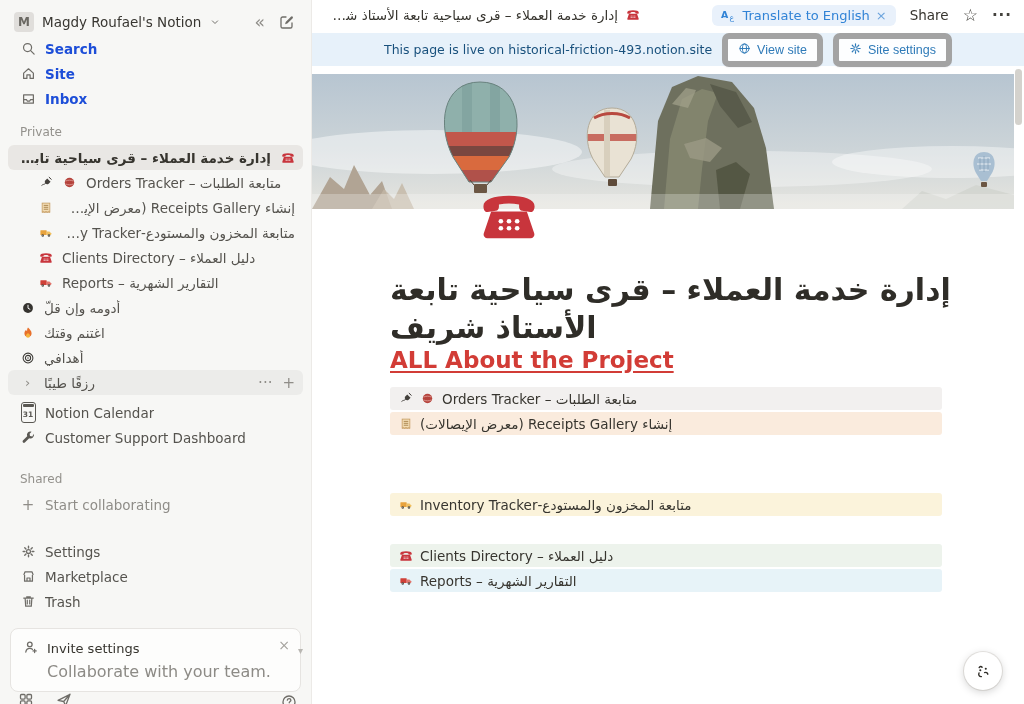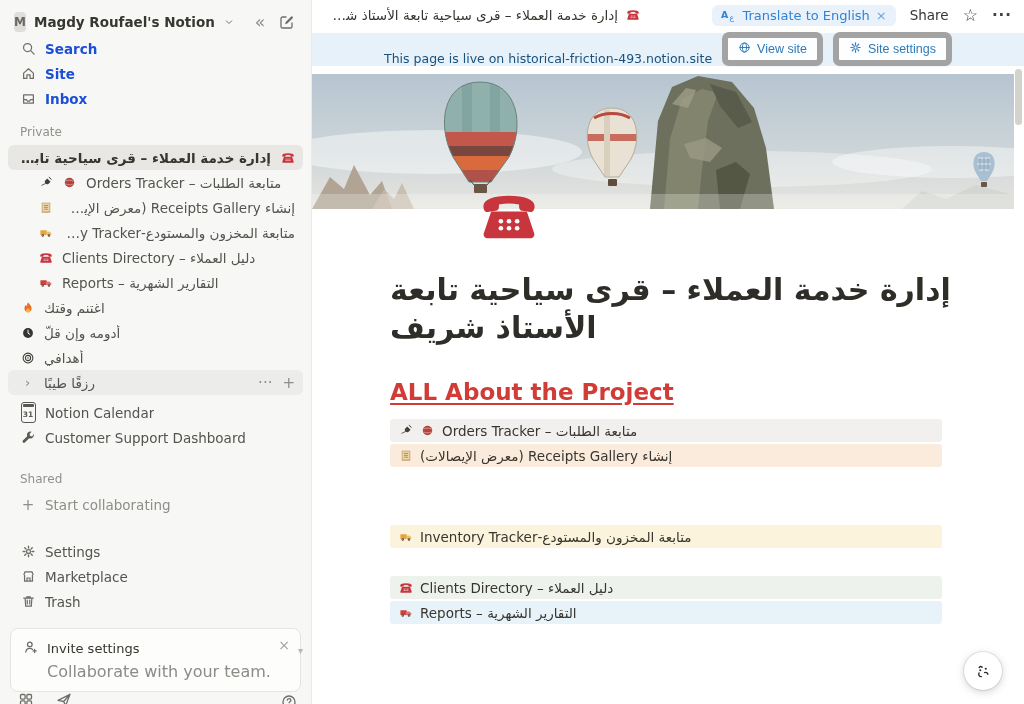--- a/index.html
+++ b/index.html
@@ -3,21 +3,21 @@
 <meta charset="utf-8">
 <style>
   *{box-sizing:border-box;margin:0;padding:0}
   html,body{width:1024px;height:704px;overflow:hidden}
   body{font-family:"DejaVu Sans",sans-serif;font-size:14px;color:#37352f;background:#fff}
   .app{display:flex;width:1024px;height:704px}
   
   .sidebar{width:312px;flex-shrink:0;background:#f7f7f5;border-right:1px solid #eceae7;position:relative;padding:8px 8px 0 8px;overflow:hidden}
   .wsrow{display:flex;align-items:center;gap:8px;padding:4px 6px;border-radius:6px}
   .wsavatar{width:20px;height:20px;border-radius:4px;background:#e0dedb;color:#6b6963;font-size:12px;font-weight:bold;display:flex;align-items:center;justify-content:center}
-  .wsname{font-size:13.5px;font-weight:bold;color:#383631;white-space:nowrap}
+  .wsname{font-size:13.5px;font-weight:normal;color:#383631;white-space:nowrap}
   .wschev{color:#8f8d88;display:flex}
   .wsspace{flex:1}
   .collapse{color:#8f8d88;font-size:17px;line-height:1;padding:0 4px;cursor:pointer}
   .compose{display:flex;padding:2px;cursor:pointer}
   .srow{display:flex;align-items:center;gap:9px;height:25px;padding:0 8px 0 12px;border-radius:6px;color:#55534e;font-size:13.5px;cursor:pointer;white-space:nowrap}
   .srow.navb{font-weight:bold;color:#1d4ed8}
   .srow .lbl{overflow:hidden;text-overflow:ellipsis}
   .srow.sel{background:#e9e7e4;color:#37352f;font-weight:bold}
   .srow.hov{background:#ececea}
   .srow.child{padding-left:30px}
@@ -39,30 +39,30 @@
   .main{flex:1;min-width:0;display:flex;flex-direction:column;position:relative;background:#fff}
   .topbar{height:30px;display:flex;align-items:center;padding:0 12px 0 14px;gap:6px}
   .crumb{display:flex;align-items:center;gap:7px;direction:rtl}
   .crumbtext{max-width:292px;overflow:hidden;text-overflow:ellipsis;white-space:nowrap;direction:rtl;font-size:13.5px;color:#37352f}
   .tbright{margin-left:auto;display:flex;align-items:center;gap:14px}
   .translatepill{display:flex;align-items:center;gap:6px;background:#e9f1fb;border-radius:6px;padding:3px 9px;color:#3183d6;font-size:13px;cursor:pointer}
   .translatepill .x{font-size:13px;color:#6ba3dd}
   .sharebtn{font-size:13.5px;color:#37352f;cursor:pointer}
   .starbtn{font-size:17px;color:#44423d;cursor:pointer;line-height:1}
   .morebtn{font-size:15px;font-weight:bold;color:#44423d;letter-spacing:1px;cursor:pointer}
-  .banner{margin-top:3px;background:#e7f1fa;height:33px;display:flex;align-items:flex-end;justify-content:center;gap:10px}
+  .banner{margin-top:3px;background:#e7f1fa;height:33px;display:flex;align-items:center;justify-content:center;gap:10px}
   .bannertext{font-size:12.5px;color:#19517d}
   .bbtn{display:flex;align-items:center;gap:6px;background:#fdfeff;border:6px solid #a3a3a3;border-radius:7px;padding:3px 10px;color:#2e7ab8;font-size:12.5px;cursor:pointer;box-shadow:0 1px 1px rgba(60,90,120,.06)}
   .scrollarea{flex:1;position:relative;overflow:hidden}
   .cover{height:135px;margin:8px 10px 0 0;position:relative;overflow:hidden;cursor:pointer}
   .cover svg{display:block;width:100%;height:135px}
   .pagebody{position:relative;padding:0 40px 0 78px}
   .pageicon{position:absolute;left:166px;top:-23px;width:62px;height:62px;cursor:pointer}
   .ptitle{padding-top:62px;font-size:30px;line-height:1.27;font-weight:bold;color:#2f2d28;max-width:575px;direction:rtl;text-align:left}
-  .pheading{margin-top:32px;font-size:23px;font-weight:bold;color:#d23c36;text-decoration:underline;text-underline-offset:3px;width:fit-content;cursor:pointer}
+  .pheading{font-size:23px;font-weight:bold;color:#d23c36;text-decoration:underline;text-underline-offset:3px;width:fit-content;cursor:pointer}
   .linklist{margin-top:14px;width:552px}
   .lrow{display:flex;align-items:center;gap:7px;height:23px;margin-bottom:2px;border-radius:3px;padding:0 8px;font-size:13.5px;cursor:pointer}
   .lrow .t{text-decoration:underline;text-underline-offset:2.5px;text-decoration-thickness:1px;color:#37352f;white-space:nowrap;overflow:hidden;text-overflow:ellipsis}
   .bg1{background:#f2f0ef}.bg2{background:#faebdd}.bg3{background:#fbf3db}.bg4{background:#edf3ec}.bg5{background:#e7f3f8}
   .gapA{height:56px}.gapB{height:26px}
   .vthumb{position:absolute;right:2px;top:3px;width:7px;height:56px;background:#d4d2cd;border-radius:4px;cursor:pointer}
   .aifab{position:absolute;right:22px;bottom:14px;width:38px;height:38px;border-radius:50%;background:#fff;box-shadow:0 2px 8px rgba(0,0,0,.18),0 0 0 1px #eceae7;display:flex;align-items:center;justify-content:center;cursor:pointer}
   .cal31{width:15px;height:21px;border:1.4px solid #5a5853;border-radius:3px;font-size:7.5px;font-weight:bold;color:#5a5853;display:flex;align-items:center;justify-content:center;padding-top:2px;position:relative}
   .cal31:before{content:"";position:absolute;top:1px;left:1px;right:1px;height:2.5px;background:#5a5853;border-radius:1px}
   .cal31 span{position:relative;z-index:1;margin-top:1px}
@@ -257,33 +257,33 @@
             <use href="#redtruck"></use>
           </svg>
       </span>
       <span class="lbl" dir="auto">Reports – التقارير الشهرية</span>
     </div>
 
 
     <div class="srow">
       <span class="icon14">
         <svg width="14" height="14" viewBox="0 0 16 16">
+            <use href="#clockicon"></use>
+          </svg>
+      </span>
+      <span class="lbl" dir="auto">أدومه وإن قلّ</span>
+    </div>
+
+    <div class="srow">
+      <span class="icon14">
+        <svg width="14" height="14" viewBox="0 0 16 16">
             <use href="#fireicon"></use>
           </svg>
       </span>
       <span class="lbl" dir="auto">اغتنم وقتك</span>
-    </div>
-
-    <div class="srow">
-      <span class="icon14">
-        <svg width="14" height="14" viewBox="0 0 16 16">
-            <use href="#clockicon"></use>
-          </svg>
-      </span>
-      <span class="lbl" dir="auto">أدومه وإن قلّ</span>
     </div>
 
     <div class="srow">
       <span class="icon14">
         <svg width="14" height="14" viewBox="0 0 16 16">
             <use href="#targeticon"></use>
           </svg>
       </span>
       <span class="lbl" dir="auto">أهدافي</span>
     </div>

